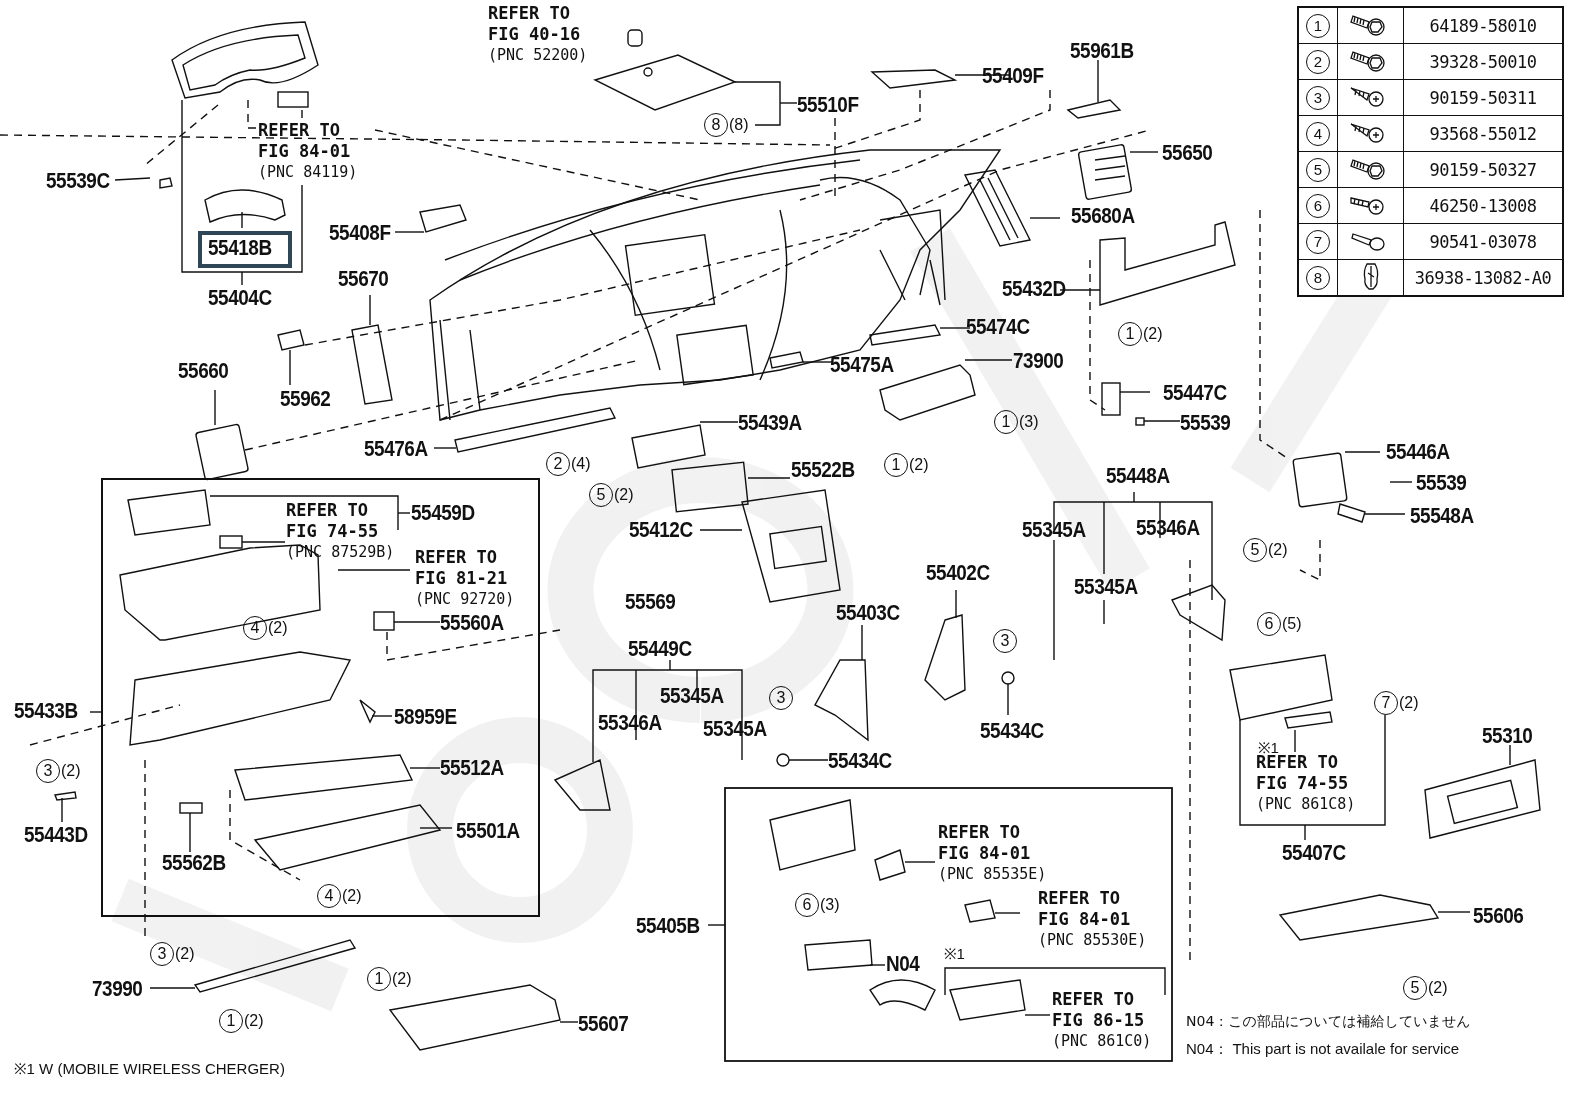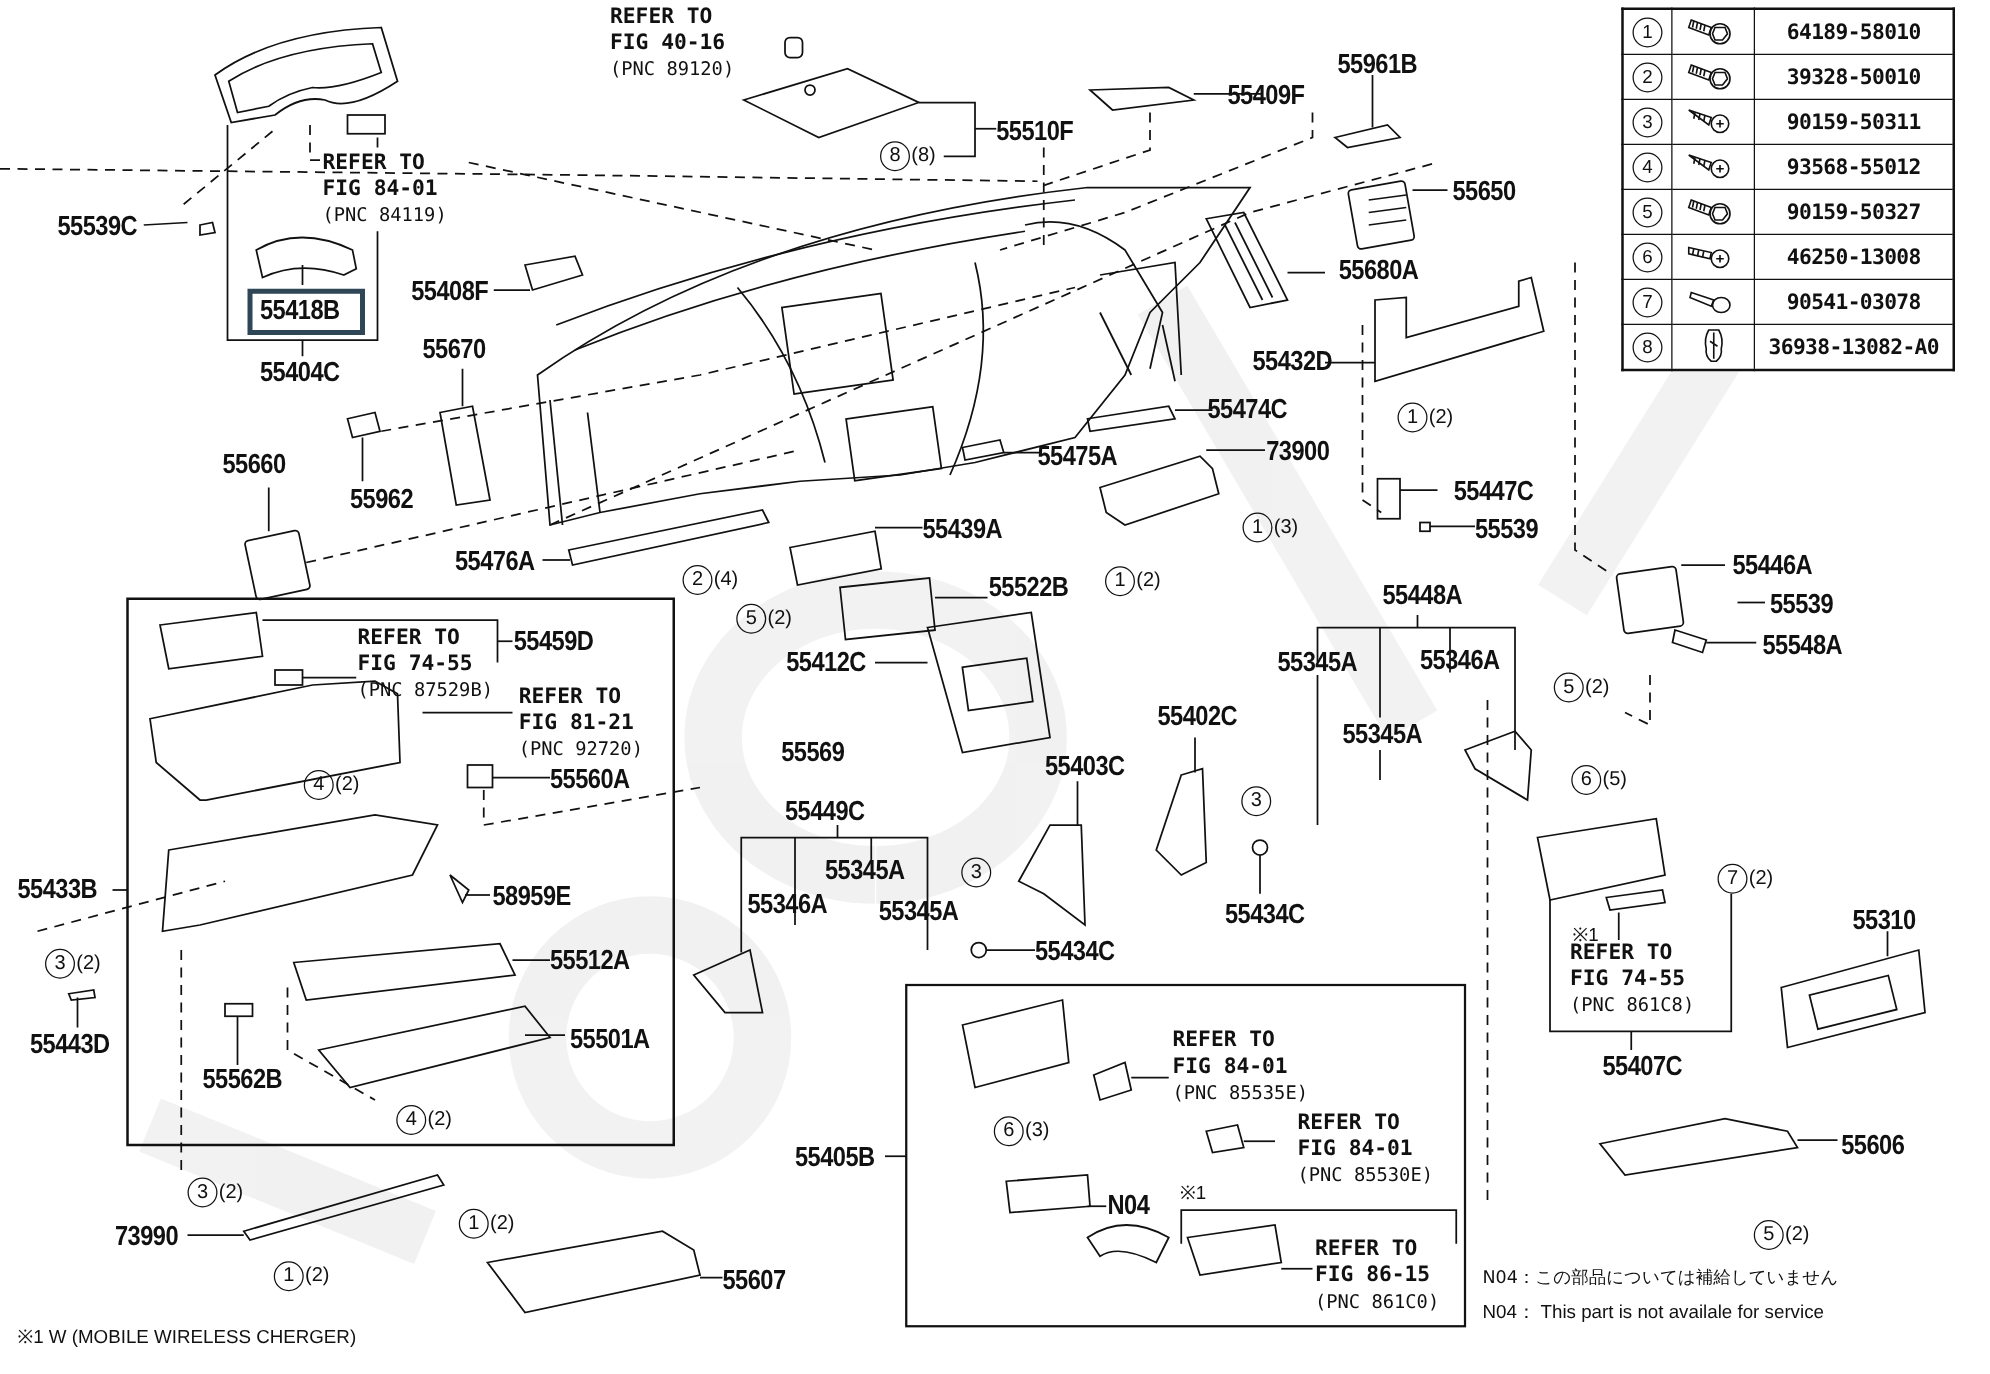--- a/index.html
+++ b/index.html
@@ -9,21 +9,21 @@
   .ref{position:absolute;font-family:"DejaVu Sans Mono","Liberation Mono",monospace;font-size:17px;font-weight:bold;line-height:21px;white-space:pre;color:#111;}
   .ref .pnc{font-weight:normal;font-size:15px;}
   .callout{position:absolute;display:flex;align-items:center;font-family:"Liberation Sans",sans-serif;font-size:16px;color:#111;white-space:nowrap;}
   .callout .c{display:inline-flex;width:24px;height:24px;border:1.6px solid #111;border-radius:50%;align-items:center;justify-content:center;font-size:16px;box-sizing:border-box;}
   .callout .q{margin-left:1px;}
   .hl{position:absolute;border:4px solid #2f4656;box-sizing:border-box;}
   table.tbl{position:absolute;left:1297px;top:6px;border-collapse:collapse;border:2px solid #111;background:#fff;}
   table.tbl td{border:1.5px solid #111;height:35px;padding:0;}
   table.tbl td.n{width:38px;text-align:center;}
   table.tbl td.i{width:65px;text-align:center;}
-  table.tbl td.p{width:158px;text-align:center;font-family:"DejaVu Sans Mono","Liberation Mono",monospace;font-size:17px;font-weight:bold;letter-spacing:-0.5px;}
+  table.tbl td.p{width:158px;text-align:center;font-family:"DejaVu Sans Mono","Liberation Mono",monospace;font-size:17px;font-weight:normal;letter-spacing:-0.5px;}
   table.tbl .circ{display:inline-flex;width:24px;height:24px;border:1.6px solid #111;border-radius:50%;align-items:center;justify-content:center;font-family:"Liberation Sans",sans-serif;font-size:15px;box-sizing:border-box;}
   .note{position:absolute;font-family:"Liberation Sans",sans-serif;font-size:15px;white-space:nowrap;color:#111;}
   .jp{font-family:"DejaVu Sans",sans-serif;}
   .code{position:absolute;font-family:"Liberation Sans",sans-serif;font-size:16px;color:#111;}
 </style>
 </head>
 <body>
 
 <svg id="canvas" viewBox="0 0 1592 1099" xmlns="http://www.w3.org/2000/svg">
 
@@ -330,21 +330,21 @@
 <div class="lbl" style="left:162px;top:852px;">55562B</div>
 <div class="lbl" style="left:92px;top:978px;">73990</div>
 <div class="lbl" style="left:578px;top:1013px;">55607</div>
 <div class="lbl" style="left:636px;top:915px;">55405B</div>
 <div class="lbl" style="left:1282px;top:842px;">55407C</div>
 <div class="lbl" style="left:1482px;top:725px;">55310</div>
 <div class="lbl" style="left:1473px;top:905px;">55606</div>
 <div class="lbl" style="left:886px;top:953px;">N04</div>
 
 <div class="ref" style="left:258px;top:120px;"><div>REFER TO</div><div>FIG 84-01</div><div class="pnc">(PNC 84119)</div></div>
-<div class="ref" style="left:488px;top:3px;"><div>REFER TO</div><div>FIG 40-16</div><div class="pnc">(PNC 89120)</div></div>
+<div class="ref" style="left:488px;top:3px;"><div>REFER TO</div><div>FIG 40-16</div><div class="pnc">(PNC 52200)</div></div>
 <div class="ref" style="left:286px;top:500px;"><div>REFER TO</div><div>FIG 74-55</div><div class="pnc">(PNC 87529B)</div></div>
 <div class="ref" style="left:415px;top:547px;"><div>REFER TO</div><div>FIG 81-21</div><div class="pnc">(PNC 92720)</div></div>
 <div class="ref" style="left:1256px;top:752px;"><div>REFER TO</div><div>FIG 74-55</div><div class="pnc">(PNC 861C8)</div></div>
 <div class="ref" style="left:938px;top:822px;"><div>REFER TO</div><div>FIG 84-01</div><div class="pnc">(PNC 85535E)</div></div>
 <div class="ref" style="left:1038px;top:888px;"><div>REFER TO</div><div>FIG 84-01</div><div class="pnc">(PNC 85530E)</div></div>
 <div class="ref" style="left:1052px;top:989px;"><div>REFER TO</div><div>FIG 86-15</div><div class="pnc">(PNC 861C0)</div></div>
 
 <div class="callout" style="left:704px;top:113px;">
     <span class="c">8</span>
     <span class="q">(8)</span>

